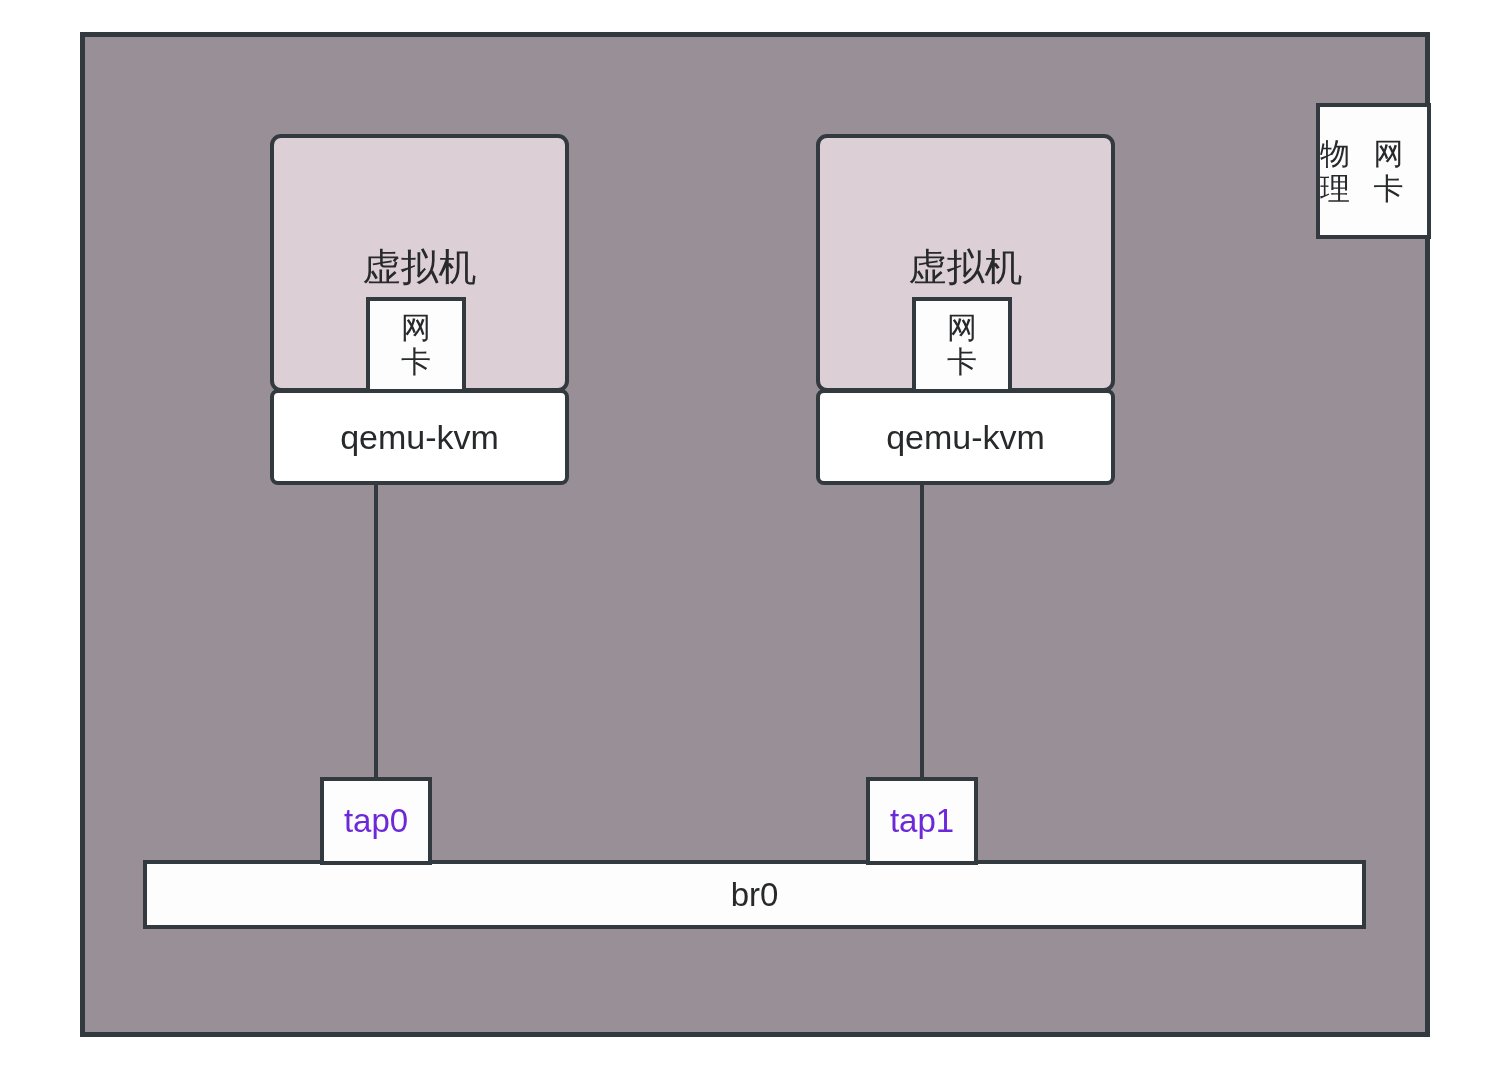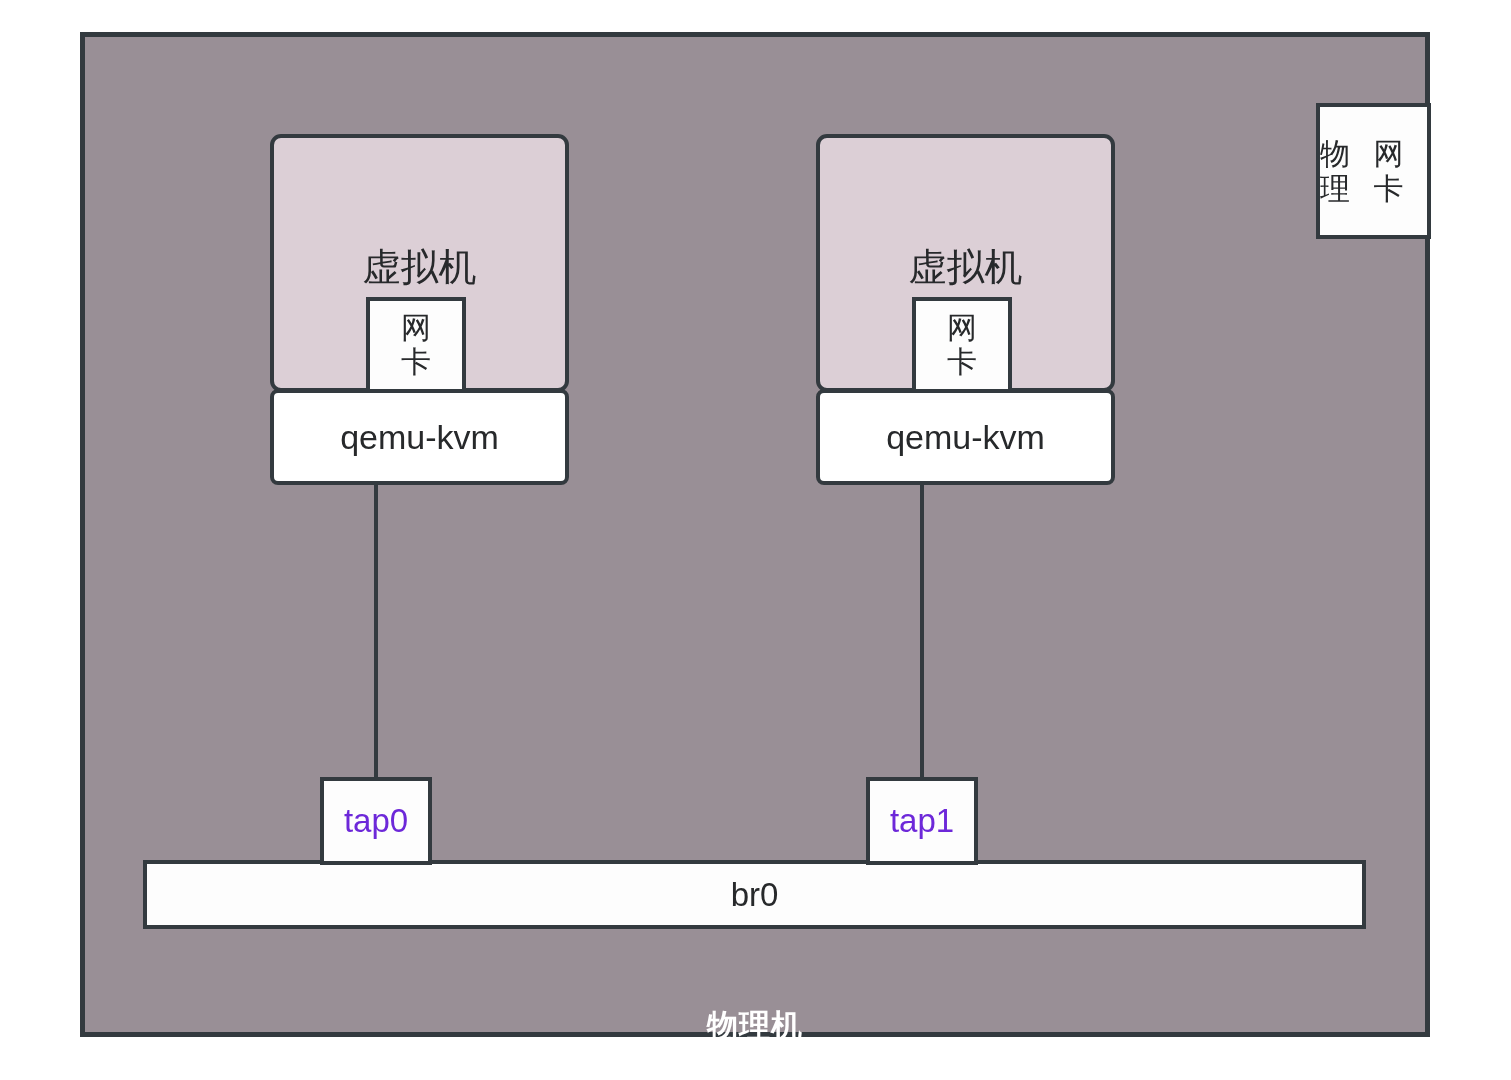--- a/index.html
+++ b/index.html
@@ -206,16 +206,15 @@
     <div class="connector" style="left:289px; top:446px; height:296px;"></div>
 
     <div class="connector" style="left:835px; top:446px; height:296px;"></div>
 
     <div class="tap-box" style="left:235px; top:740px;">tap0</div>
 
     <div class="tap-box" style="left:781px; top:740px;">tap1</div>
 
     <div class="bridge-bar">br0</div>
 
-    <div class="host-label">物理机</div>
 
   </div>
 </div>
 
 </body></html>

